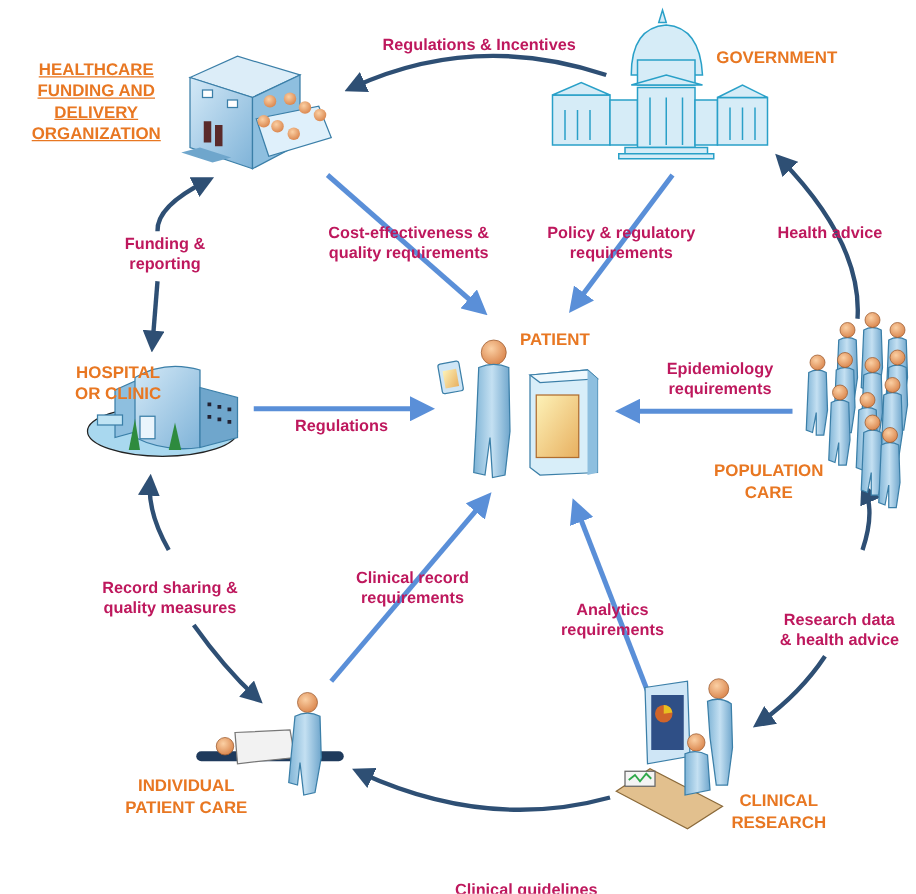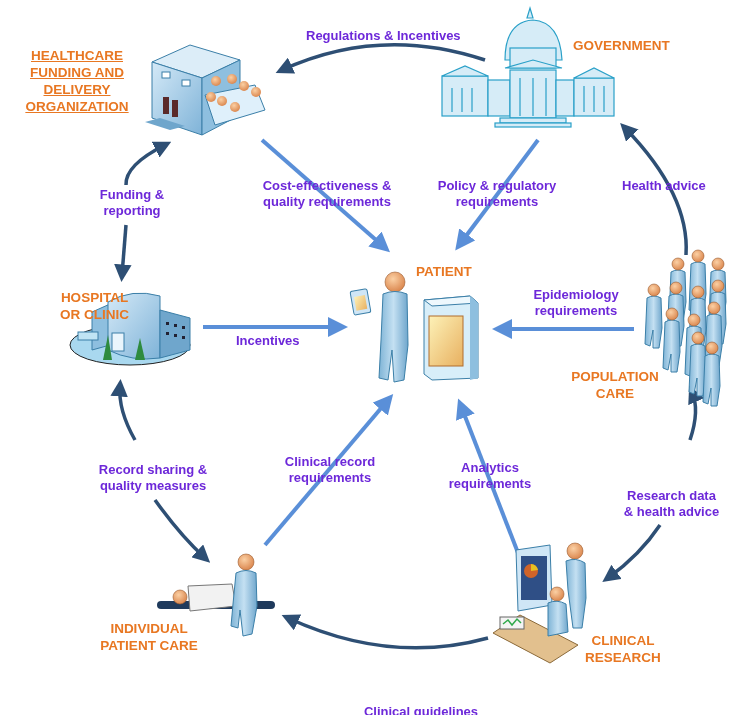--- a/index.html
+++ b/index.html
@@ -1,20 +1,20 @@
 <!DOCTYPE html>
 <html><head>
 <meta charset="utf-8">
 <style>
   html,body{margin:0;padding:0;background:#ffffff;}
   body{width:733px;height:715px;position:relative;overflow:hidden;font-family:"Liberation Sans",sans-serif;}
   #canvas{position:absolute;left:0;top:0;width:733px;height:715px;}
   .lbl{position:absolute;font-weight:bold;text-align:center;line-height:1.25;white-space:nowrap;}
   .node{color:#e87722;font-size:13.5px;}
-  .edge{color:#6d28d9;font-size:13px;}
+  .edge{color:#be185d;font-size:13px;}
   .left{text-align:center;margin-left:45px;}
 </style>
 </head>
 <body>
 
 <svg id="canvas" viewBox="0 0 733 715" xmlns="http://www.w3.org/2000/svg">
   <defs>
     <marker id="ahDark" viewBox="0 0 10 10" refX="6" refY="5" markerWidth="5" markerHeight="5" orient="auto-start-reverse">
       <path d="M0,0 L10,5 L0,10 z" fill="#2e4f74"></path>
     </marker>
@@ -185,19 +185,19 @@
 <div class="lbl node" style="left:416px;top:264px;">PATIENT</div>
 <div class="lbl node" style="left:565px;top:369px;width:100px;">POPULATION<br>CARE</div>
 <div class="lbl node" style="left:94px;top:621px;width:110px;">INDIVIDUAL<br>PATIENT CARE</div>
 <div class="lbl node" style="left:583px;top:633px;width:80px;">CLINICAL<br>RESEARCH</div>
 
 <div class="lbl edge" style="left:306px;top:28px;">Regulations &amp; Incentives</div>
 <div class="lbl edge" style="left:88px;top:187px;width:88px;">Funding &amp;<br>reporting</div>
 <div class="lbl edge" style="left:248px;top:178px;width:158px;">Cost-effectiveness &amp;<br>quality requirements</div>
 <div class="lbl edge" style="left:428px;top:178px;width:138px;">Policy &amp; regulatory<br>requirements</div>
 <div class="lbl edge" style="left:622px;top:178px;">Health advice</div>
-<div class="lbl edge" style="left:236px;top:333px;">Incentives</div>
+<div class="lbl edge" style="left:236px;top:333px;">Regulations</div>
 <div class="lbl edge" style="left:528px;top:287px;width:96px;">Epidemiology<br>requirements</div>
-<div class="lbl edge" style="left:93px;top:462px;width:120px;">Record sharing &amp;<br>quality measures</div>
+<div class="lbl edge" style="left:76px;top:462px;width:120px;">Record sharing &amp;<br>quality measures</div>
 <div class="lbl edge" style="left:278px;top:454px;width:104px;">Clinical record<br>requirements</div>
-<div class="lbl edge" style="left:440px;top:460px;width:100px;">Analytics<br>requirements</div>
+<div class="lbl edge" style="left:440px;top:480px;width:100px;">Analytics<br>requirements</div>
 <div class="lbl edge" style="left:619px;top:488px;width:105px;">Research data<br>&amp; health advice</div>
 <div class="lbl edge" style="left:356px;top:664px;width:130px;margin-top:40px;">Clinical guidelines<br>&amp; decision support</div>
 
 </body></html>

